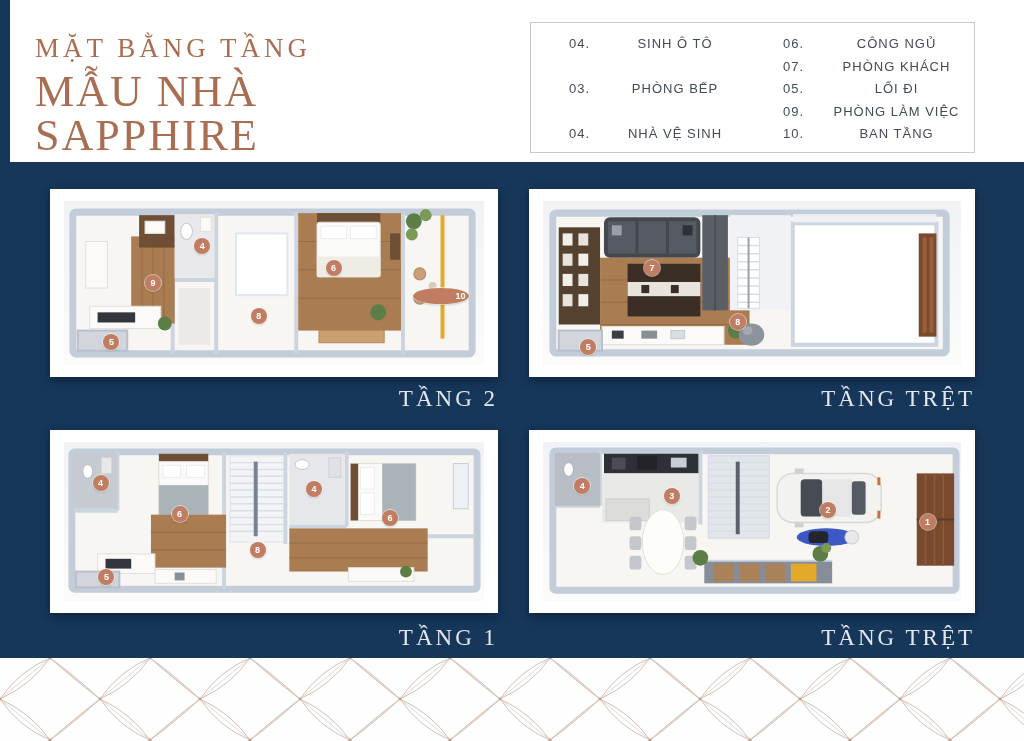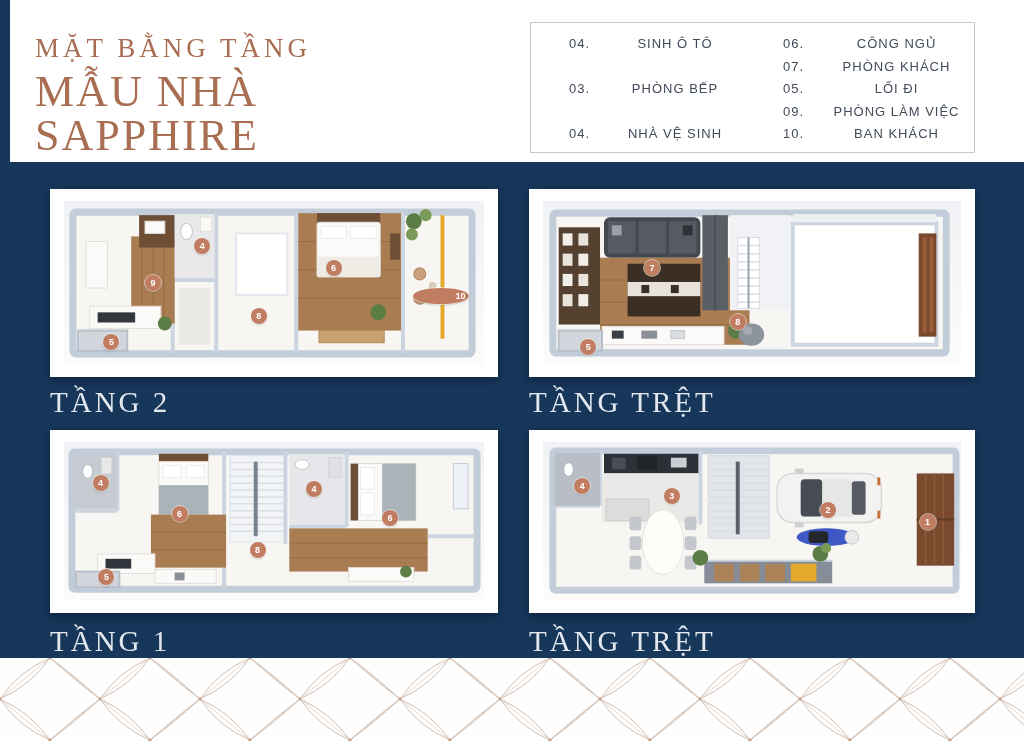--- a/index.html
+++ b/index.html
@@ -28,22 +28,22 @@
   .board{position:absolute;left:0;top:162px;width:1024px;height:496px;background:var(--navy);}
   .plan-sec{position:absolute;}
   .card{position:relative;background:#ffffff;box-shadow:0 3px 9px rgba(0,0,0,.35);}
   .stage{position:absolute;left:14px;right:14px;top:12px;bottom:12px;
          background:linear-gradient(#f0f2f5,#fbfbfa);}
   .stage svg{position:absolute;inset:0;width:100%;height:100%;}
   .badge{position:absolute;width:16px;height:16px;margin:-8px 0 0 -8px;border-radius:50%;
          background:var(--badge);color:#fff;font-size:9px;font-weight:bold;
          display:flex;align-items:center;justify-content:center;
          box-shadow:0 0 0 1px rgba(255,255,255,.55), 0 1px 2px rgba(0,0,0,.25);}
-  .caption{text-align:left;font-family:"Liberation Serif",serif;font-weight:400;
-           font-size:29px;letter-spacing:3px;color:#e3e8ef;}
+  .caption{text-align:right;font-family:"Liberation Serif",serif;font-weight:400;
+           font-size:23px;letter-spacing:3px;color:#e3e8ef;}
   .sec-tl{left:50px;top:27px;width:448px;}  .sec-tl .card{height:188px;}
   .sec-tr{left:529px;top:27px;width:446px;} .sec-tr .card{height:188px;}
   .sec-bl{left:50px;top:268px;width:448px;} .sec-bl .card{height:183px;}
   .sec-br{left:529px;top:268px;width:446px;}.sec-br .card{height:183px;}
   .sec-tl .caption,.sec-tr .caption{margin-top:9px;}
   .sec-bl .caption,.sec-br .caption{margin-top:12px;}
   
   .lattice{position:absolute;left:0;top:658px;width:1024px;height:83px;background:#fefefe;}
   
   .wall{fill:#f7f6f3;stroke:#c3cdda;stroke-width:7;}
@@ -105,21 +105,21 @@
       <div class="lrow">
           <span class="lnum">05.</span>
           <span class="llabel">LỐI ĐI</span>
         </div>
       <div class="lrow">
           <span class="lnum">09.</span>
           <span class="llabel">PHÒNG LÀM VIỆC</span>
         </div>
       <div class="lrow">
           <span class="lnum">10.</span>
-          <span class="llabel">BAN KHÁCH</span>
+          <span class="llabel">BAN TẦNG</span>
         </div>
     </div>
   </div>
 
   <div class="board">
 
     <section class="plan-sec sec-tl">
       <div class="card">
         <div class="stage">
           <svg viewBox="0 0 425 162" preserveAspectRatio="none">

